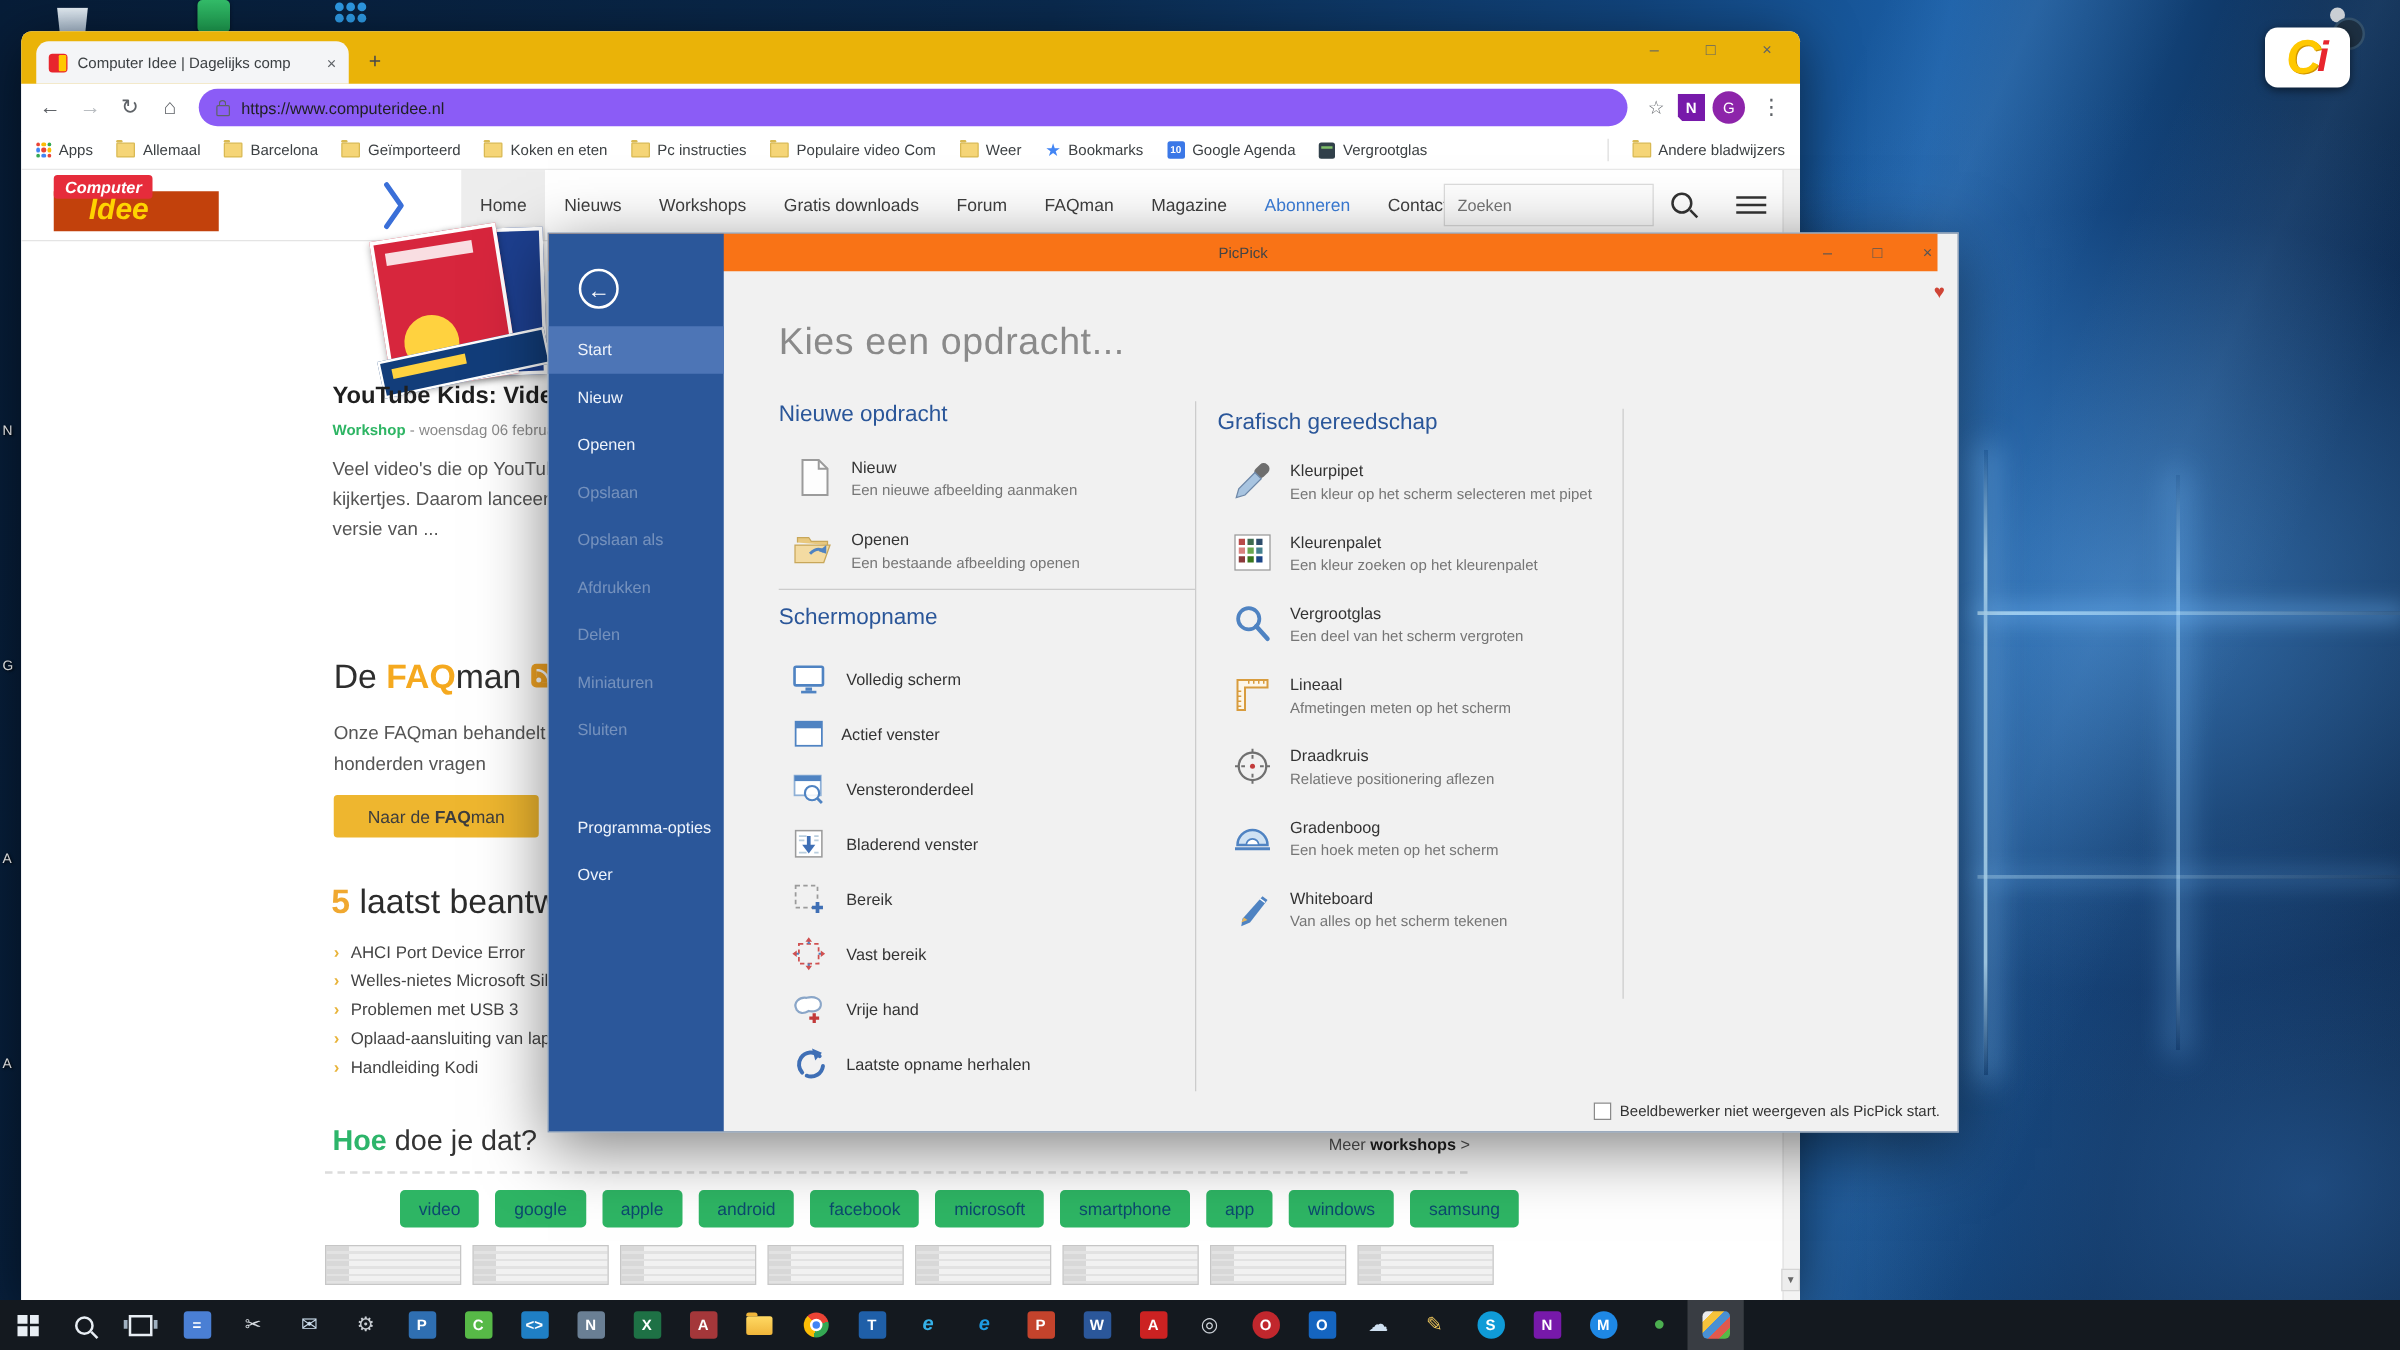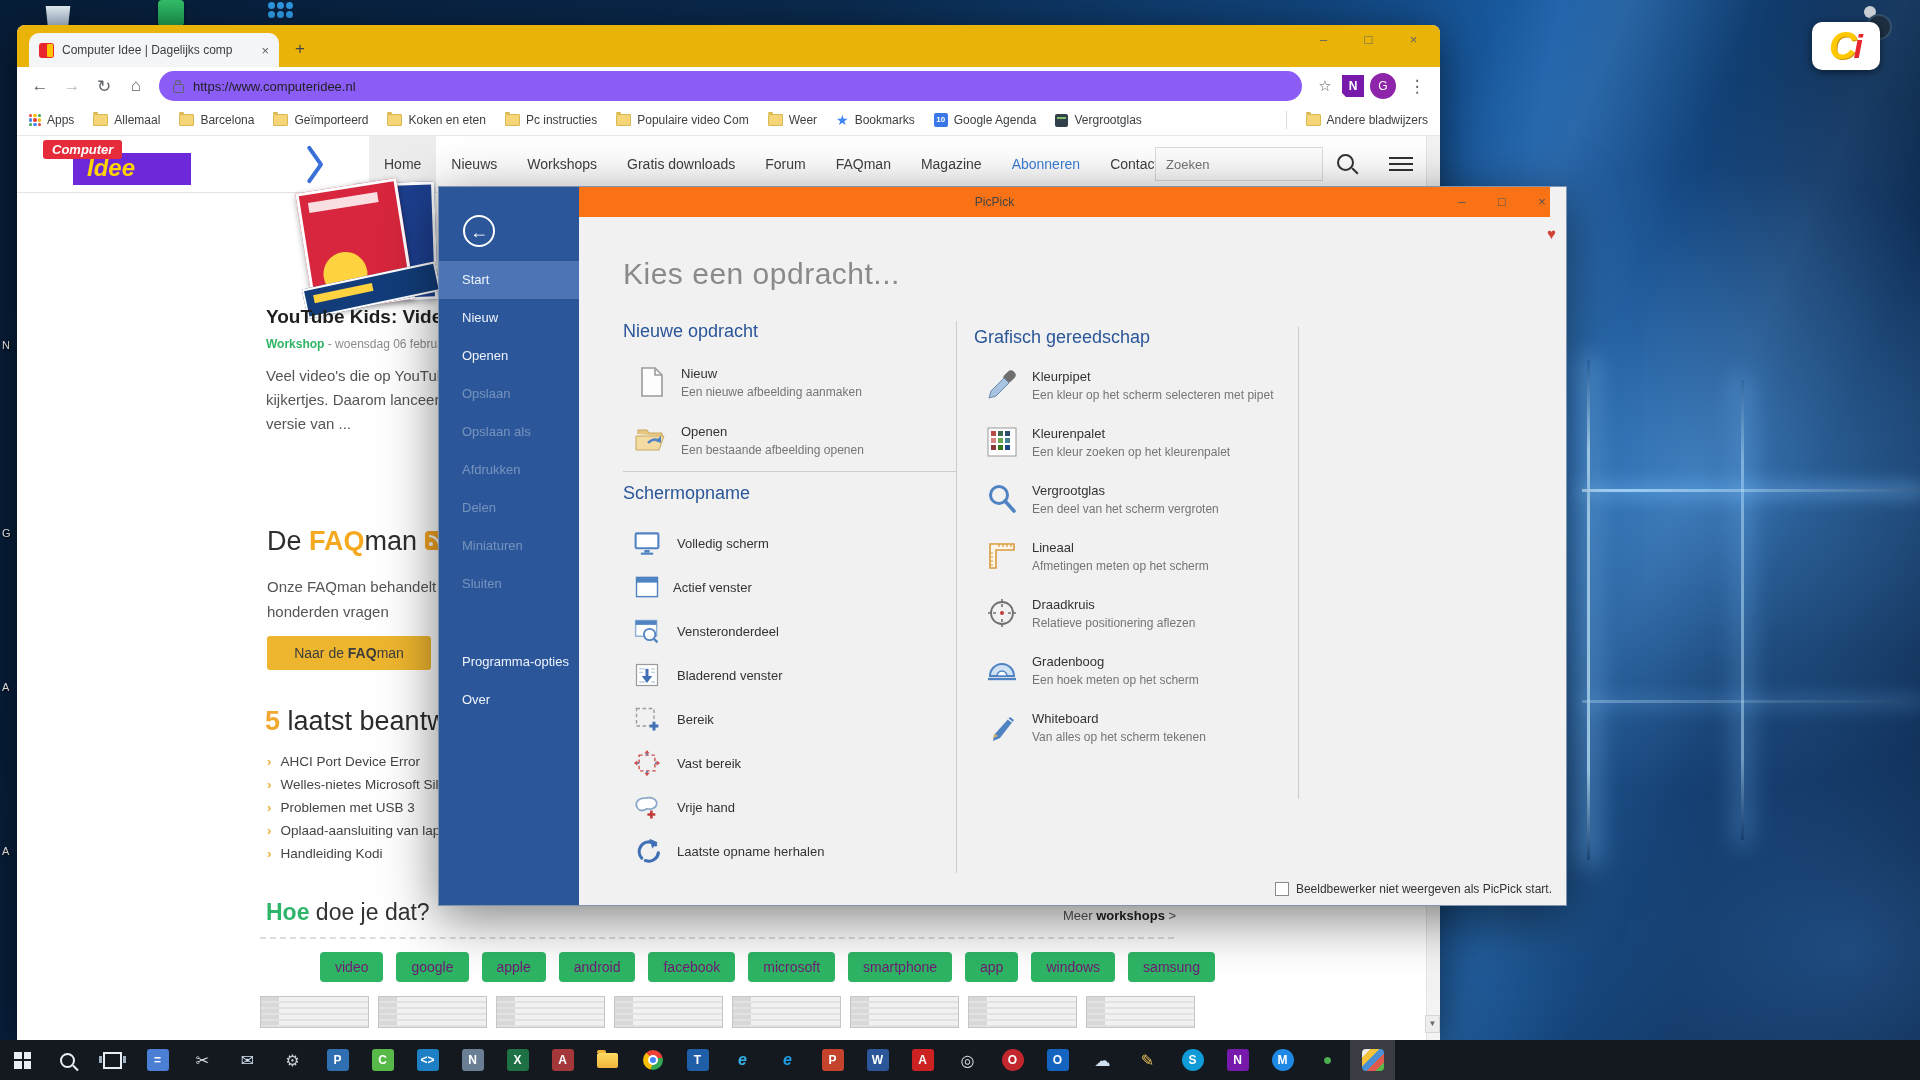--- a/index.html
+++ b/index.html
@@ -83,22 +83,22 @@
   .bm-news{width:13px;height:13px;background:#31404a;border-radius:2px;position:relative}
   .bm-news::before{content:"";position:absolute;left:2px;top:3px;width:9px;height:2px;background:#7fbf6a}
   .bm-sep{width:1px;height:18px;background:#ddd;margin-left:auto}
 
   
   #site{position:relative;height:905px;background:#fff;overflow:hidden}
   #site-header{position:relative;height:56px;border-bottom:1px solid #e4e4e4}
   #site-logo{position:absolute;left:26px;top:4px;width:130px;height:48px}
   #site-logo .red{position:absolute;left:0;top:0;background:#e62c3b;color:#fff;font-weight:bold;
     font-style:italic;font-size:13px;padding:2px 9px;border-radius:3px;z-index:2}
-  #site-logo .blue{position:absolute;left:30px;top:13px;width:104px;height:32px;background:#6d28d9;
-    color:#ffd400;font-weight:bold;font-style:italic;font-size:24px;line-height:30px;padding-left:14px}
+  #site-logo .blue{position:absolute;left:0;top:13px;width:104px;height:32px;background:#c2410c;
+    color:#ffd400;font-weight:bold;font-style:italic;font-size:24px;line-height:30px;padding-left:28px}
   #site-chevron{position:absolute;left:288px;top:8px;width:22px;height:40px}
   #site-chevron i{position:absolute;width:4px;height:24px;background:#3a6fd8;border-radius:2px}
   #site-chevron i:first-child{transform:rotate(-35deg);top:0;left:8px}
   #site-chevron i:last-child{transform:rotate(35deg);top:17px;left:8px}
   #site-nav{position:absolute;left:352px;top:0;display:flex;height:56px}
   .nav-item{padding:0 15px;font-size:14px;color:#3f3f3f;line-height:56px}
   .nav-item.active{background:#ededed}
   .nav-item.accent{color:#3b7dd8}
   #site-search{position:absolute;left:1138px;top:11px;width:146px;height:32px;border:1px solid #dcdcdc;
     background:#fdfdfd;font-size:13px;color:#999;padding:0 10px;outline:none;
@@ -141,21 +141,21 @@
   #latest-list{position:absolute;left:250px;top:614px;font-size:13.5px;color:#444}
   .latest-item{line-height:23px;display:flex;gap:9px}
   .latest-item .arr{color:#e8b339;font-weight:bold}
 
   #hoe-title{position:absolute;left:249px;top:763px;font-size:23px;color:#333}
   #hoe-title .accent{color:#2db56a;font-weight:bold}
   #meer-link{position:absolute;left:1046px;top:772px;font-size:13px;color:#555}
   #meer-link b{color:#222}
   #dash-divider{position:absolute;left:243px;top:801px;width:914px;border-top:2px dashed #dcdcdc}
   #tags{position:absolute;left:303px;top:816px;display:flex;gap:13px}
-  .tag{background:#2eb564;color:#701a75;font-size:14px;padding:7px 15px;border-radius:4px}
+  .tag{background:#2eb564;color:#0c4a6e;font-size:14px;padding:7px 15px;border-radius:4px}
   #thumbs{position:absolute;left:243px;top:860px;display:flex;gap:9px}
   .thumb{width:107px;height:30px;background:#f1f1f1;border:1px solid #c6c6c6;
     background-image:repeating-linear-gradient(0deg,#e2e2e2 0 2px,transparent 2px 6px),
       linear-gradient(90deg,#d8d8d8 0 18px,transparent 18px)}
   #scrollbar{position:absolute;right:0;top:0;width:13px;height:100%;background:#f3f3f3;border-left:1px solid #e2e2e2}
   #sb-thumb{position:absolute;right:1px;top:64%;width:10px;height:150px;background:#c1c1c1;border-radius:5px}
   #sb-down{position:absolute;right:0;bottom:8px;width:13px;height:16px;background:#ededed;border:1px solid #d5d5d5;
     color:#666;font-size:8px;text-align:center;line-height:15px}
 
   

